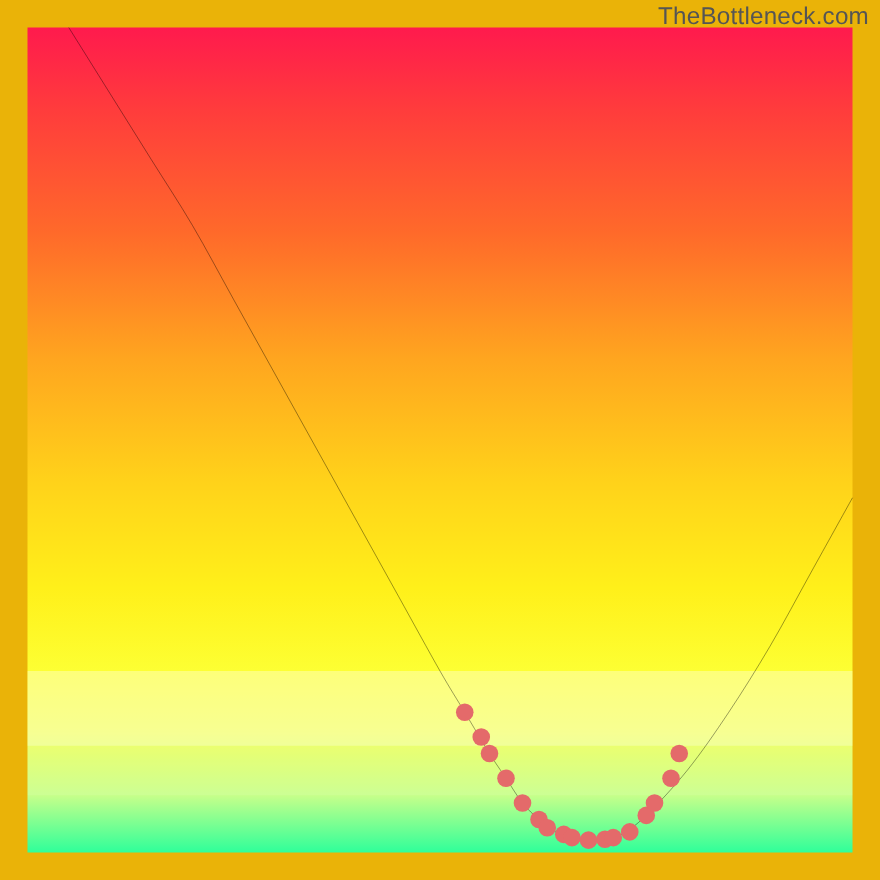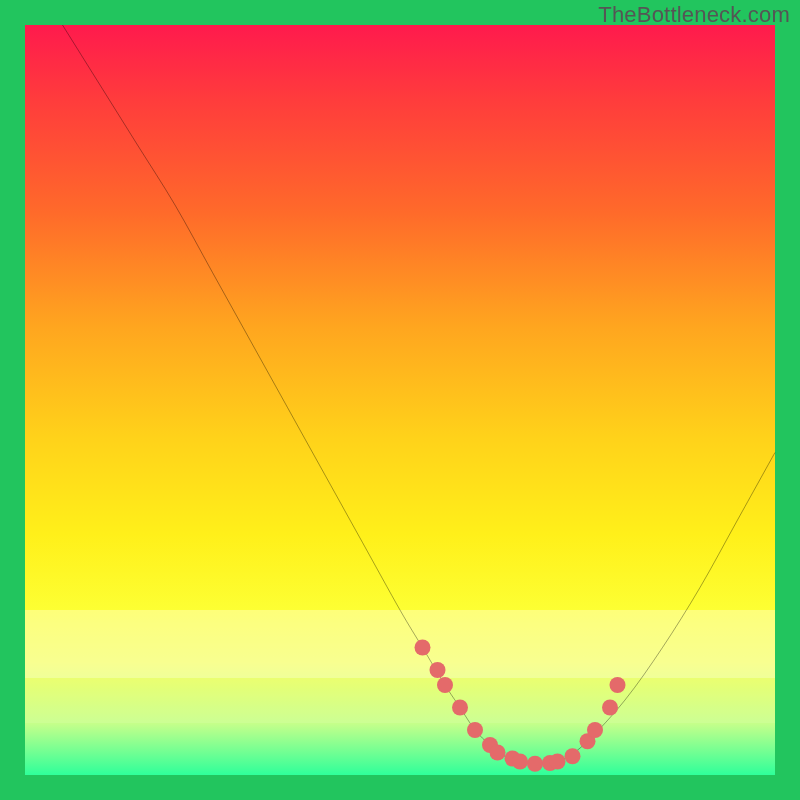--- a/index.html
+++ b/index.html
@@ -1,21 +1,21 @@
 <!DOCTYPE html>
 <html><head>
 <meta charset="utf-8">
 <style>
   * { margin: 0; padding: 0; box-sizing: border-box; }
   html, body { width: 800px; height: 800px; overflow: hidden; background: #000; }
   .frame {
     position: relative;
     width: 800px;
     height: 800px;
-    background: #22c55e;
+    background: #eab308;
   }
   .plot-area {
     position: absolute;
     left: 25px;
     top: 25px;
     width: 750px;
     height: 750px;
     background: linear-gradient(to bottom,
       #ff1a4d 0%,
       #ff3c3c 10%,

